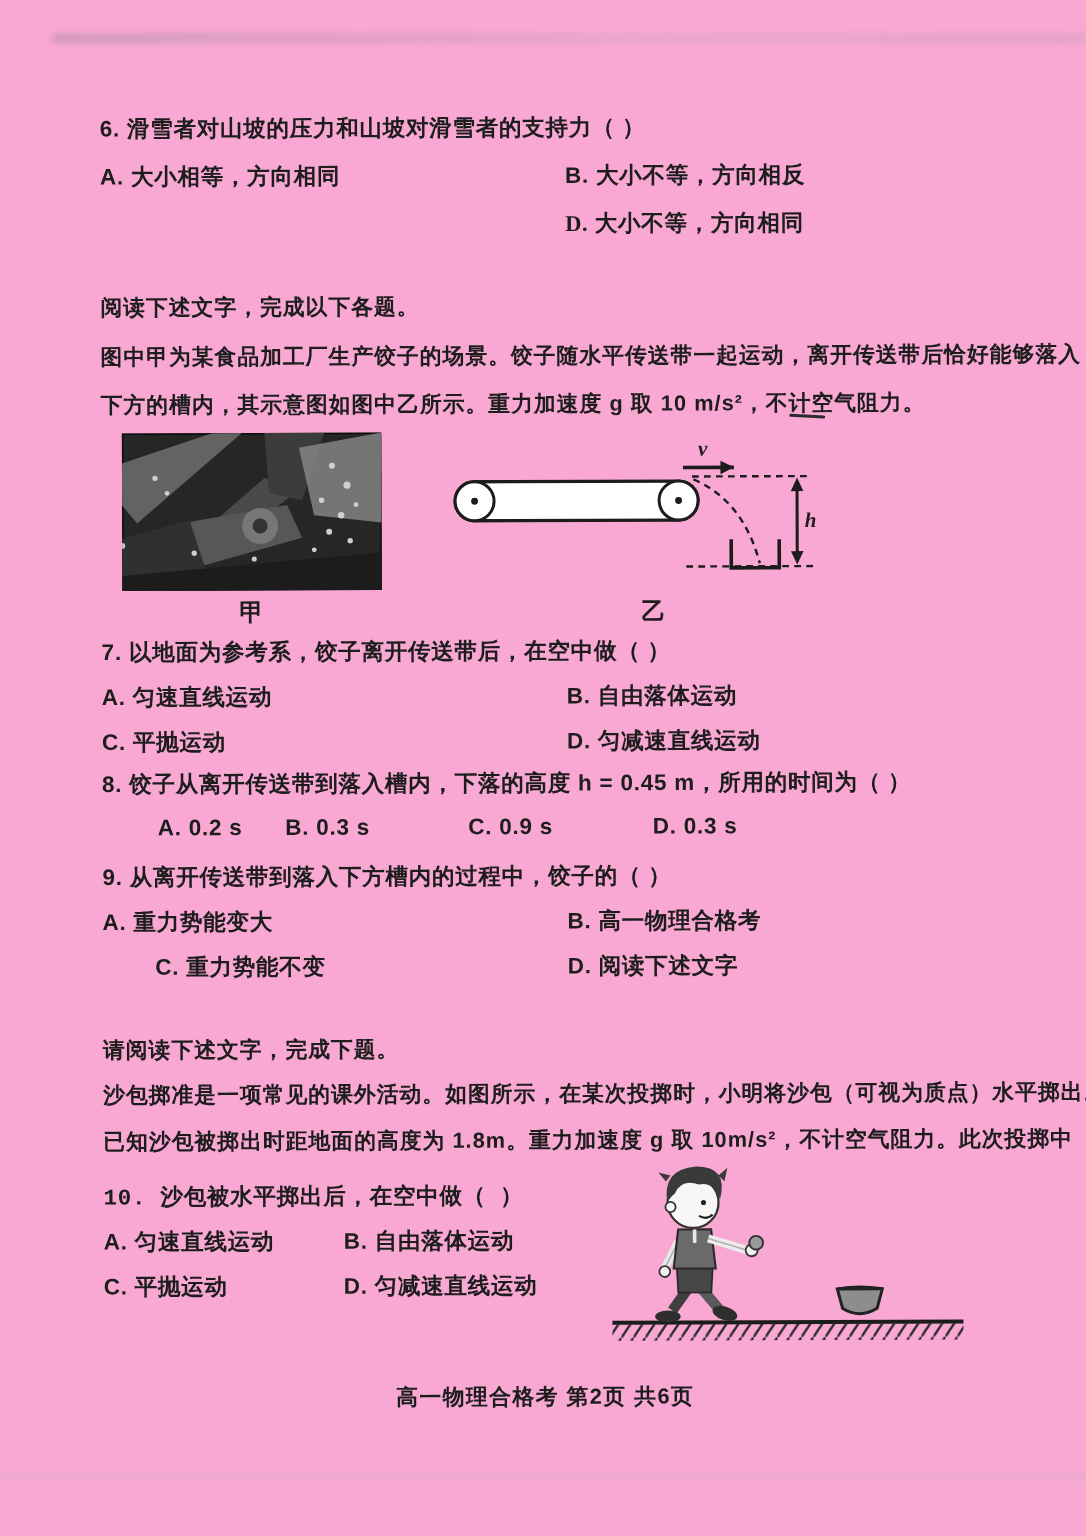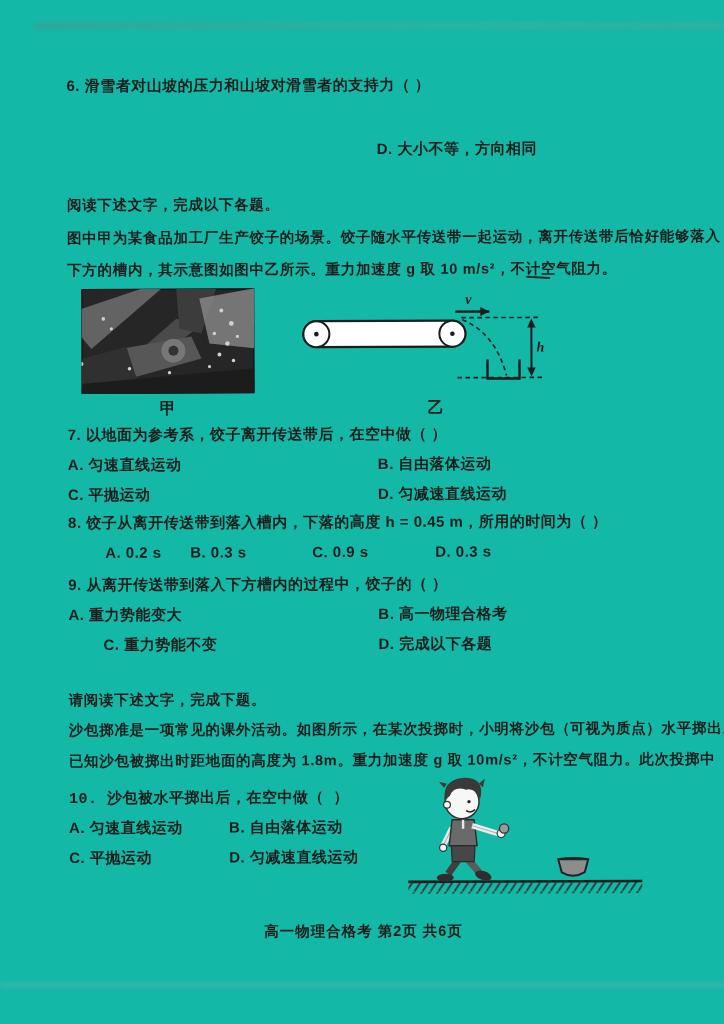--- a/index.html
+++ b/index.html
@@ -1,17 +1,17 @@
 <!DOCTYPE html>
 <html><head>
 <meta charset="utf-8">
 <style>
   html,body{margin:0;padding:0;background:#e9e9e7;}
   .page{
-    position:relative;width:724px;height:1024px;background:#14b8a6;
+    position:relative;width:724px;height:1024px;background:#f9a8d4;
     overflow:hidden;font-family:"Liberation Sans","DejaVu Sans",sans-serif;
     color:#1d1d1d;
   }
   .content{position:absolute;inset:0;transform:rotate(-0.2deg);}
   .t{position:absolute;white-space:nowrap;font-weight:700;font-size:15px;letter-spacing:.5px;}
   .p{position:absolute;white-space:nowrap;font-weight:700;font-size:14.5px;letter-spacing:.7px;}
   .flabel{position:absolute;white-space:nowrap;font-weight:700;font-size:16px;}
   .footer{position:absolute;top:922px;left:0;width:100%;text-align:center;
     font-weight:700;font-size:14.5px;letter-spacing:1px;}
   .scan-shadow-top{position:absolute;top:22px;left:34px;width:690px;height:7px;
@@ -27,21 +27,23 @@
 </head>
 <body>
 
 <div class="page">
   <div class="scan-shadow-top"></div>
   <div class="scan-shadow-bottom"></div>
 
   <div class="content">
 
     <div class="t" style="top:76px;left:68px;">6. 滑雪者对山坡的压力和山坡对滑雪者的支持力（      ）</div>
-    <div class="t" style="top:140px;left:378px;">D. 大小不等，方向相同</div>
+    <div class="t" style="top:108px;left:68px;">A. 大小相等，方向相同</div>
+    <div class="t" style="top:108px;left:378px;">B. 大小不等，方向相反</div>
+    <div class="t" style="top:140px;left:378px;font-family:Liberation Serif, serif;">D. 大小不等，方向相同</div>
 
     <div class="p" style="top:195px;left:68px;">阅读下述文字，完成以下各题。</div>
     <div class="p" style="top:228px;left:68px;">图中甲为某食品加工厂生产饺子的场景。饺子随水平传送带一起运动，离开传送带后恰好能够落入</div>
     <div class="p" style="top:260px;left:68px;">下方的槽内，其示意图如图中乙所示。重力加速度 g 取 10 m/s²，不计空气阻力。</div>
     <div class="underline-mark"></div>
 
     <svg class="fig" style="left:82px;top:288px;" width="173" height="105" viewBox="0 0 173 105">
       <rect x="0" y="0" width="173" height="105" fill="#262626" stroke="#0d0d0d" stroke-width="2"></rect>
       <polygon points="0,20 60,0 80,0 10,60 0,48" fill="#6e6e6e" opacity=".85"></polygon>
       <polygon points="8,105 95,30 118,38 30,105" fill="#4a4a4a"></polygon>
@@ -111,21 +113,21 @@
     <div class="t" style="top:513px;left:68px;">8. 饺子从离开传送带到落入槽内，下落的高度 h = 0.45 m，所用的时间为（      ）</div>
     <div class="t" style="top:543px;left:68px;margin-left:37px;">A. 0.2 s</div>
     <div class="t" style="top:543px;left:190px;">B. 0.3 s</div>
     <div class="t" style="top:543px;left:312px;">C. 0.9 s</div>
     <div class="t" style="top:543px;left:435px;">D. 0.3 s</div>
 
     <div class="t" style="top:575px;left:68px;">9. 从离开传送带到落入下方槽内的过程中，饺子的（      ）</div>
     <div class="t" style="top:605px;left:68px;">A. 重力势能变大</div>
     <div class="t" style="top:605px;left:378px;">B. 高一物理合格考</div>
     <div class="t" style="top:635px;left:68px;margin-left:35px;">C. 重力势能不变</div>
-    <div class="t" style="top:635px;left:378px;">D. 完成以下各题</div>
+    <div class="t" style="top:635px;left:378px;">D. 阅读下述文字</div>
 
     <div class="p" style="top:690px;left:68px;">请阅读下述文字，完成下题。</div>
     <div class="p" style="top:720px;left:68px;">沙包掷准是一项常见的课外活动。如图所示，在某次投掷时，小明将沙包（可视为质点）水平掷出。</div>
     <div class="p" style="top:751px;left:68px;">已知沙包被掷出时距地面的高度为 1.8m。重力加速度 g 取 10m/s²，不计空气阻力。此次投掷中</div>
 
     <div class="t" style="top:788px;left:68px;font-family:Liberation Mono, monospace;">10. 沙包被水平掷出后，在空中做（  ）</div>
     <div class="t" style="top:818px;left:68px;">A. 匀速直线运动</div>
     <div class="t" style="top:818px;left:228px;">B. 自由落体运动</div>
     <div class="t" style="top:848px;left:68px;">C. 平抛运动</div>
     <div class="t" style="top:848px;left:228px;">D. 匀减速直线运动</div>

